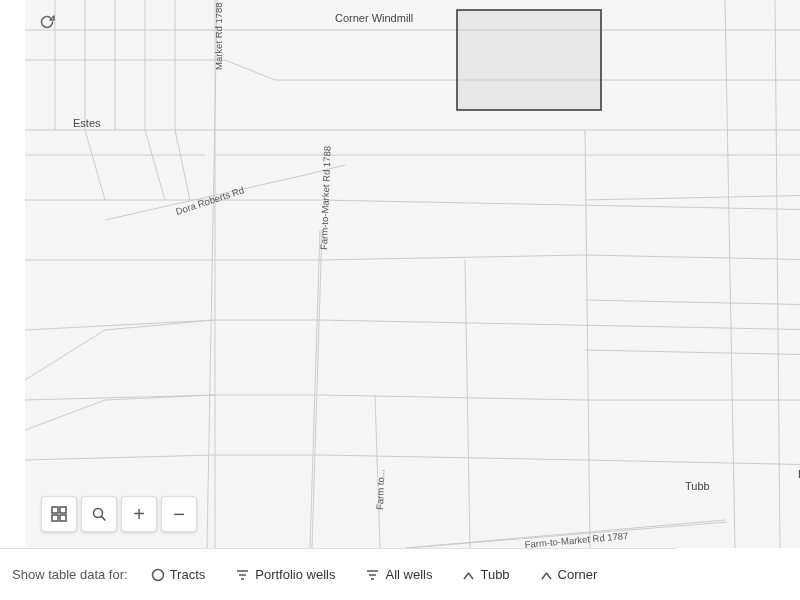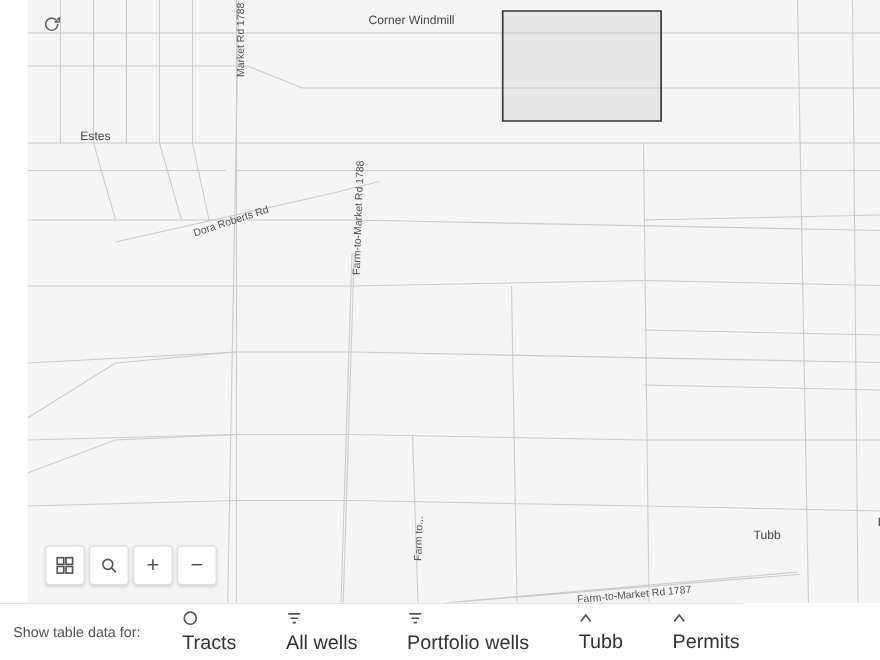--- a/index.html
+++ b/index.html
@@ -47,42 +47,41 @@
       position: absolute;
       bottom: 0;
       left: 0;
       width: 676px;
       height: 52px;
       background: #fff;
       border-top: 1px solid #e0e0e0;
       display: flex;
       align-items: center;
       padding: 0 12px;
-      gap: 15px;
+      gap: 0;
     }
 
     .show-label {
       font-size: 13px;
       color: #555;
       white-space: nowrap;
       margin-right: 8px;
     }
 
     .tab-item {
       display: flex;
-      align-items: flex-start;
+      align-items: flex-end;
       gap: 5px;
       padding: 6px 14px;
       border-radius: 20px;
       cursor: pointer;
-      font-size: 18px;
+      font-size: 13px;
       color: #333;
       white-space: nowrap;
       border: 1px solid transparent;
-      flex-direction: column;
     }
 
     
     .map-refresh {
       position: absolute;
       top: 10px;
       left: 10px;
       width: 24px;
       height: 24px;
       display: flex;
@@ -231,39 +230,39 @@
     </svg>
     <span>Tracts</span>
   </div>
 
   <div class="tab-item">
     <svg width="15" height="14" viewBox="0 0 15 14" fill="none">
       <line x1="2" y1="3" x2="13" y2="3" stroke="#555" stroke-width="1.5"></line>
       <line x1="4" y1="7" x2="11" y2="7" stroke="#555" stroke-width="1.5"></line>
       <line x1="6" y1="11" x2="9" y2="11" stroke="#555" stroke-width="1.5"></line>
     </svg>
-    <span>All wells</span>
+    <span>Portfolio wells</span>
   </div>
 
   <div class="tab-item">
     <svg width="15" height="14" viewBox="0 0 15 14" fill="none">
       <line x1="2" y1="3" x2="13" y2="3" stroke="#555" stroke-width="1.5"></line>
       <line x1="4" y1="7" x2="11" y2="7" stroke="#555" stroke-width="1.5"></line>
       <line x1="6" y1="11" x2="9" y2="11" stroke="#555" stroke-width="1.5"></line>
     </svg>
-    <span>Portfolio wells</span>
+    <span>All wells</span>
   </div>
 
 
   <div class="tab-item">
     <svg width="13" height="12" viewBox="0 0 13 12" fill="none">
       <polyline points="2,9 6.5,3 11,9" stroke="#555" stroke-width="1.5" fill="none" stroke-linejoin="round"></polyline>
     </svg>
     <span>Tubb</span>
   </div>
 
   <div class="tab-item">
     <svg width="13" height="12" viewBox="0 0 13 12" fill="none">
       <polyline points="2,9 6.5,3 11,9" stroke="#555" stroke-width="1.5" fill="none" stroke-linejoin="round"></polyline>
     </svg>
-    <span>Permits</span>
+    <span>Corner</span>
   </div>
 </div>
 
 </body></html>

